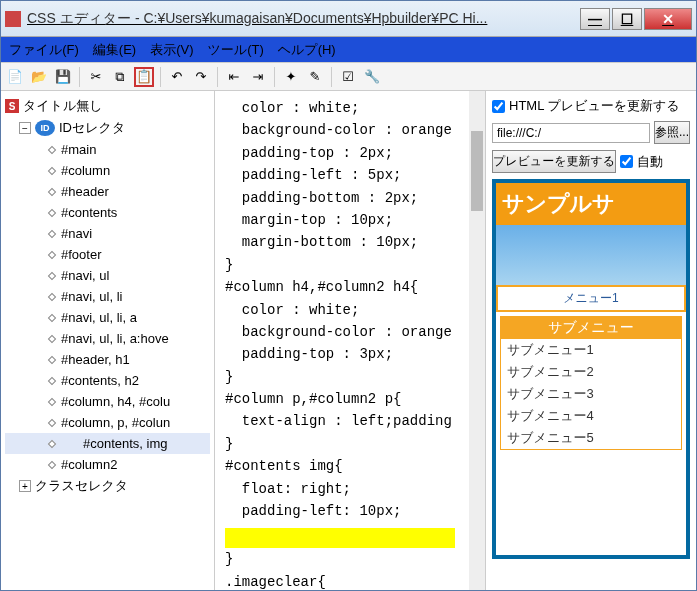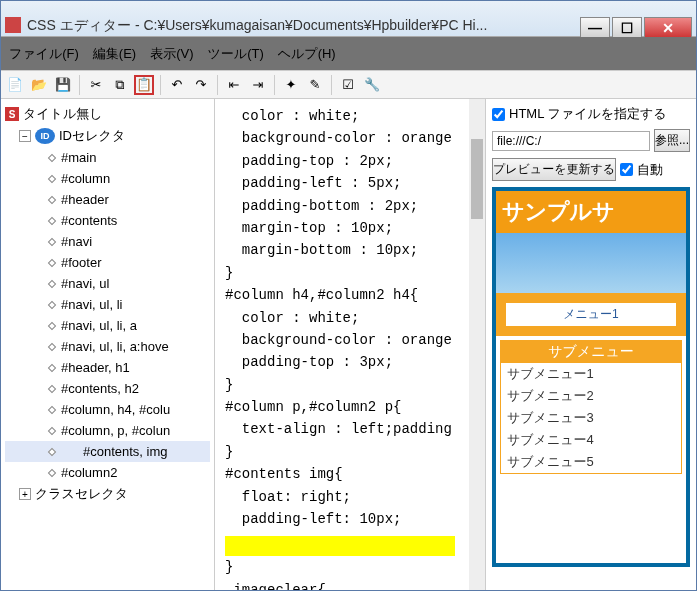--- a/index.html
+++ b/index.html
@@ -1,24 +1,24 @@
 <!DOCTYPE html>
 <html><head>
 <meta charset="utf-8">
 <style>
 * { box-sizing: border-box; margin: 0; padding: 0; }
 body { font-family: "Meiryo", "MS PGothic", sans-serif; font-size: 13px; background: #fff; width: 697px; height: 591px; overflow: hidden; }
 .window { width: 697px; height: 591px; border: 1px solid #5a7aa8; display: flex; flex-direction: column; }
-.titlebar { height: 36px; background: linear-gradient(#e8f0f8, #d5e4f3); display: flex; align-items: flex-start; padding: 16px 4px; border-bottom: 1px solid #aaa; }
+.titlebar { height: 36px; background: linear-gradient(#e8f0f8, #d5e4f3); display: flex; align-items: center; padding: 4px 4px; border-bottom: 1px solid #aaa; text-decoration: underline; }
 .titlebar-icon { width: 16px; height: 16px; background: #cc4444; margin-right: 6px; }
 .titlebar-text { flex: 1; font-size: 14px; color: #333; white-space: nowrap; overflow: hidden; text-overflow: ellipsis; }
 .winbtns { display: flex; }
 .winbtn { width: 30px; height: 22px; margin-left: 2px; border: 1px solid #888; background: linear-gradient(#f8f8f8,#d0d0d0); display: flex; align-items: center; justify-content: center; font-size: 14px; font-weight: bold; cursor: pointer; }
 .winbtn.close { background: linear-gradient(#e88,#c33); color: #fff; width: 48px; }
-.menubar { height: 34px; display: flex; align-items: center; padding: 0 8px; gap: 14px; border-bottom: 1px solid #ccc; background: #737373; }
+.menubar { height: 26px; display: flex; align-items: center; padding: 0 8px; gap: 14px; border-bottom: 1px solid #ccc; background: #1d4ed8; }
 .menubar span { cursor: pointer; }
 .toolbar { height: 28px; display: flex; align-items: center; padding: 0 4px; gap: 4px; border-bottom: 1px solid #ccc; background: #f4f4f4; }
 .tbtn { width: 20px; height: 20px; display: flex; align-items: center; justify-content: center; cursor: pointer; }
 .tbsep { width: 1px; height: 20px; background: #ccc; margin: 0 2px; }
 .tbtn.hl { border: 2px solid #c33; }
 .content { flex: 1; display: flex; overflow: hidden; }
 .tree { width: 214px; border-right: 1px solid #ccc; overflow: auto; padding: 4px; }
 .tree-title { display: flex; align-items: center; gap: 4px; padding: 2px 0; }
 .tree-title .sicon { width: 14px; height: 14px; background: #c33; color: #fff; display: inline-flex; align-items: center; justify-content: center; font-size: 10px; font-weight: bold; }
 .tree-node { display: flex; align-items: center; gap: 4px; padding: 2px 0 2px 14px; }
@@ -33,21 +33,21 @@
 .scrollbar-v { position: absolute; right: 0; top: 0; bottom: 0; width: 16px; background: #eee; }
 .scrollbar-v .thumb { position: absolute; left: 2px; right: 2px; top: 40px; height: 80px; background: #bbb; }
 .preview { width: 210px; padding: 6px; overflow: hidden; }
 .prow { display: flex; align-items: center; gap: 4px; margin-bottom: 6px; }
 .prow input[type=text] { flex: 1; border: 1px solid #aaa; padding: 2px 4px; font-size: 12px; min-width: 0; }
 .prow button { padding: 2px 0; border: 1px solid #888; background: linear-gradient(#f8f8f8,#ddd); cursor: pointer; font-size: 12px; }
 .preview-frame { border: 4px solid #0369a1; height: 380px; overflow: hidden; }
 .pf-header { background: #f39c12; color: #fff; font-size: 22px; font-weight: bold; padding: 6px; }
 .pf-sky { height: 60px; background: linear-gradient(#6ab0e8,#a8d4f0); }
 .pf-menubar { background: #f5a623; display: flex; }
-.pf-menubar .mtab { flex: 1; background: #fff; margin: 10px; padding: 3px; text-align: center; color: #2a5a9a; font-size: 12px; }
+.pf-menubar .mtab { flex: 1; background: #fff; margin: 2px; padding: 3px; text-align: center; color: #2a5a9a; font-size: 12px; }
 .pf-sub { margin: 4px; border: 1px solid #f5a623; }
 .pf-sub-h { background: #f5a623; color: #fff; text-align: center; padding: 2px; font-size: 14px; }
 .pf-sub-item { padding: 2px 6px; font-size: 13px; color: #333; }
 </style>
 </head>
 <body>
 
 <div class="window">
   <div class="titlebar">
     <div class="titlebar-icon"></div>
@@ -197,21 +197,21 @@
       <pre style="padding-top:0">}
 .imageclear{</pre>
       <div class="scrollbar-v">
           <div class="thumb"></div>
         </div>
     </div>
 
     <div class="preview">
       <div class="prow">
         <input type="checkbox" checked="" style="">
-        <span>HTML ファイルを指定する</span>
+        <span>HTML プレビューを更新する</span>
       </div>
       <div class="prow">
         <input type="text" value="file:///C:/" style="">
         <button>参照...</button>
       </div>
       <div class="prow">
         <button>プレビューを更新する</button>
         <input type="checkbox" checked="" style="">
         <span>自動</span>
       </div>

